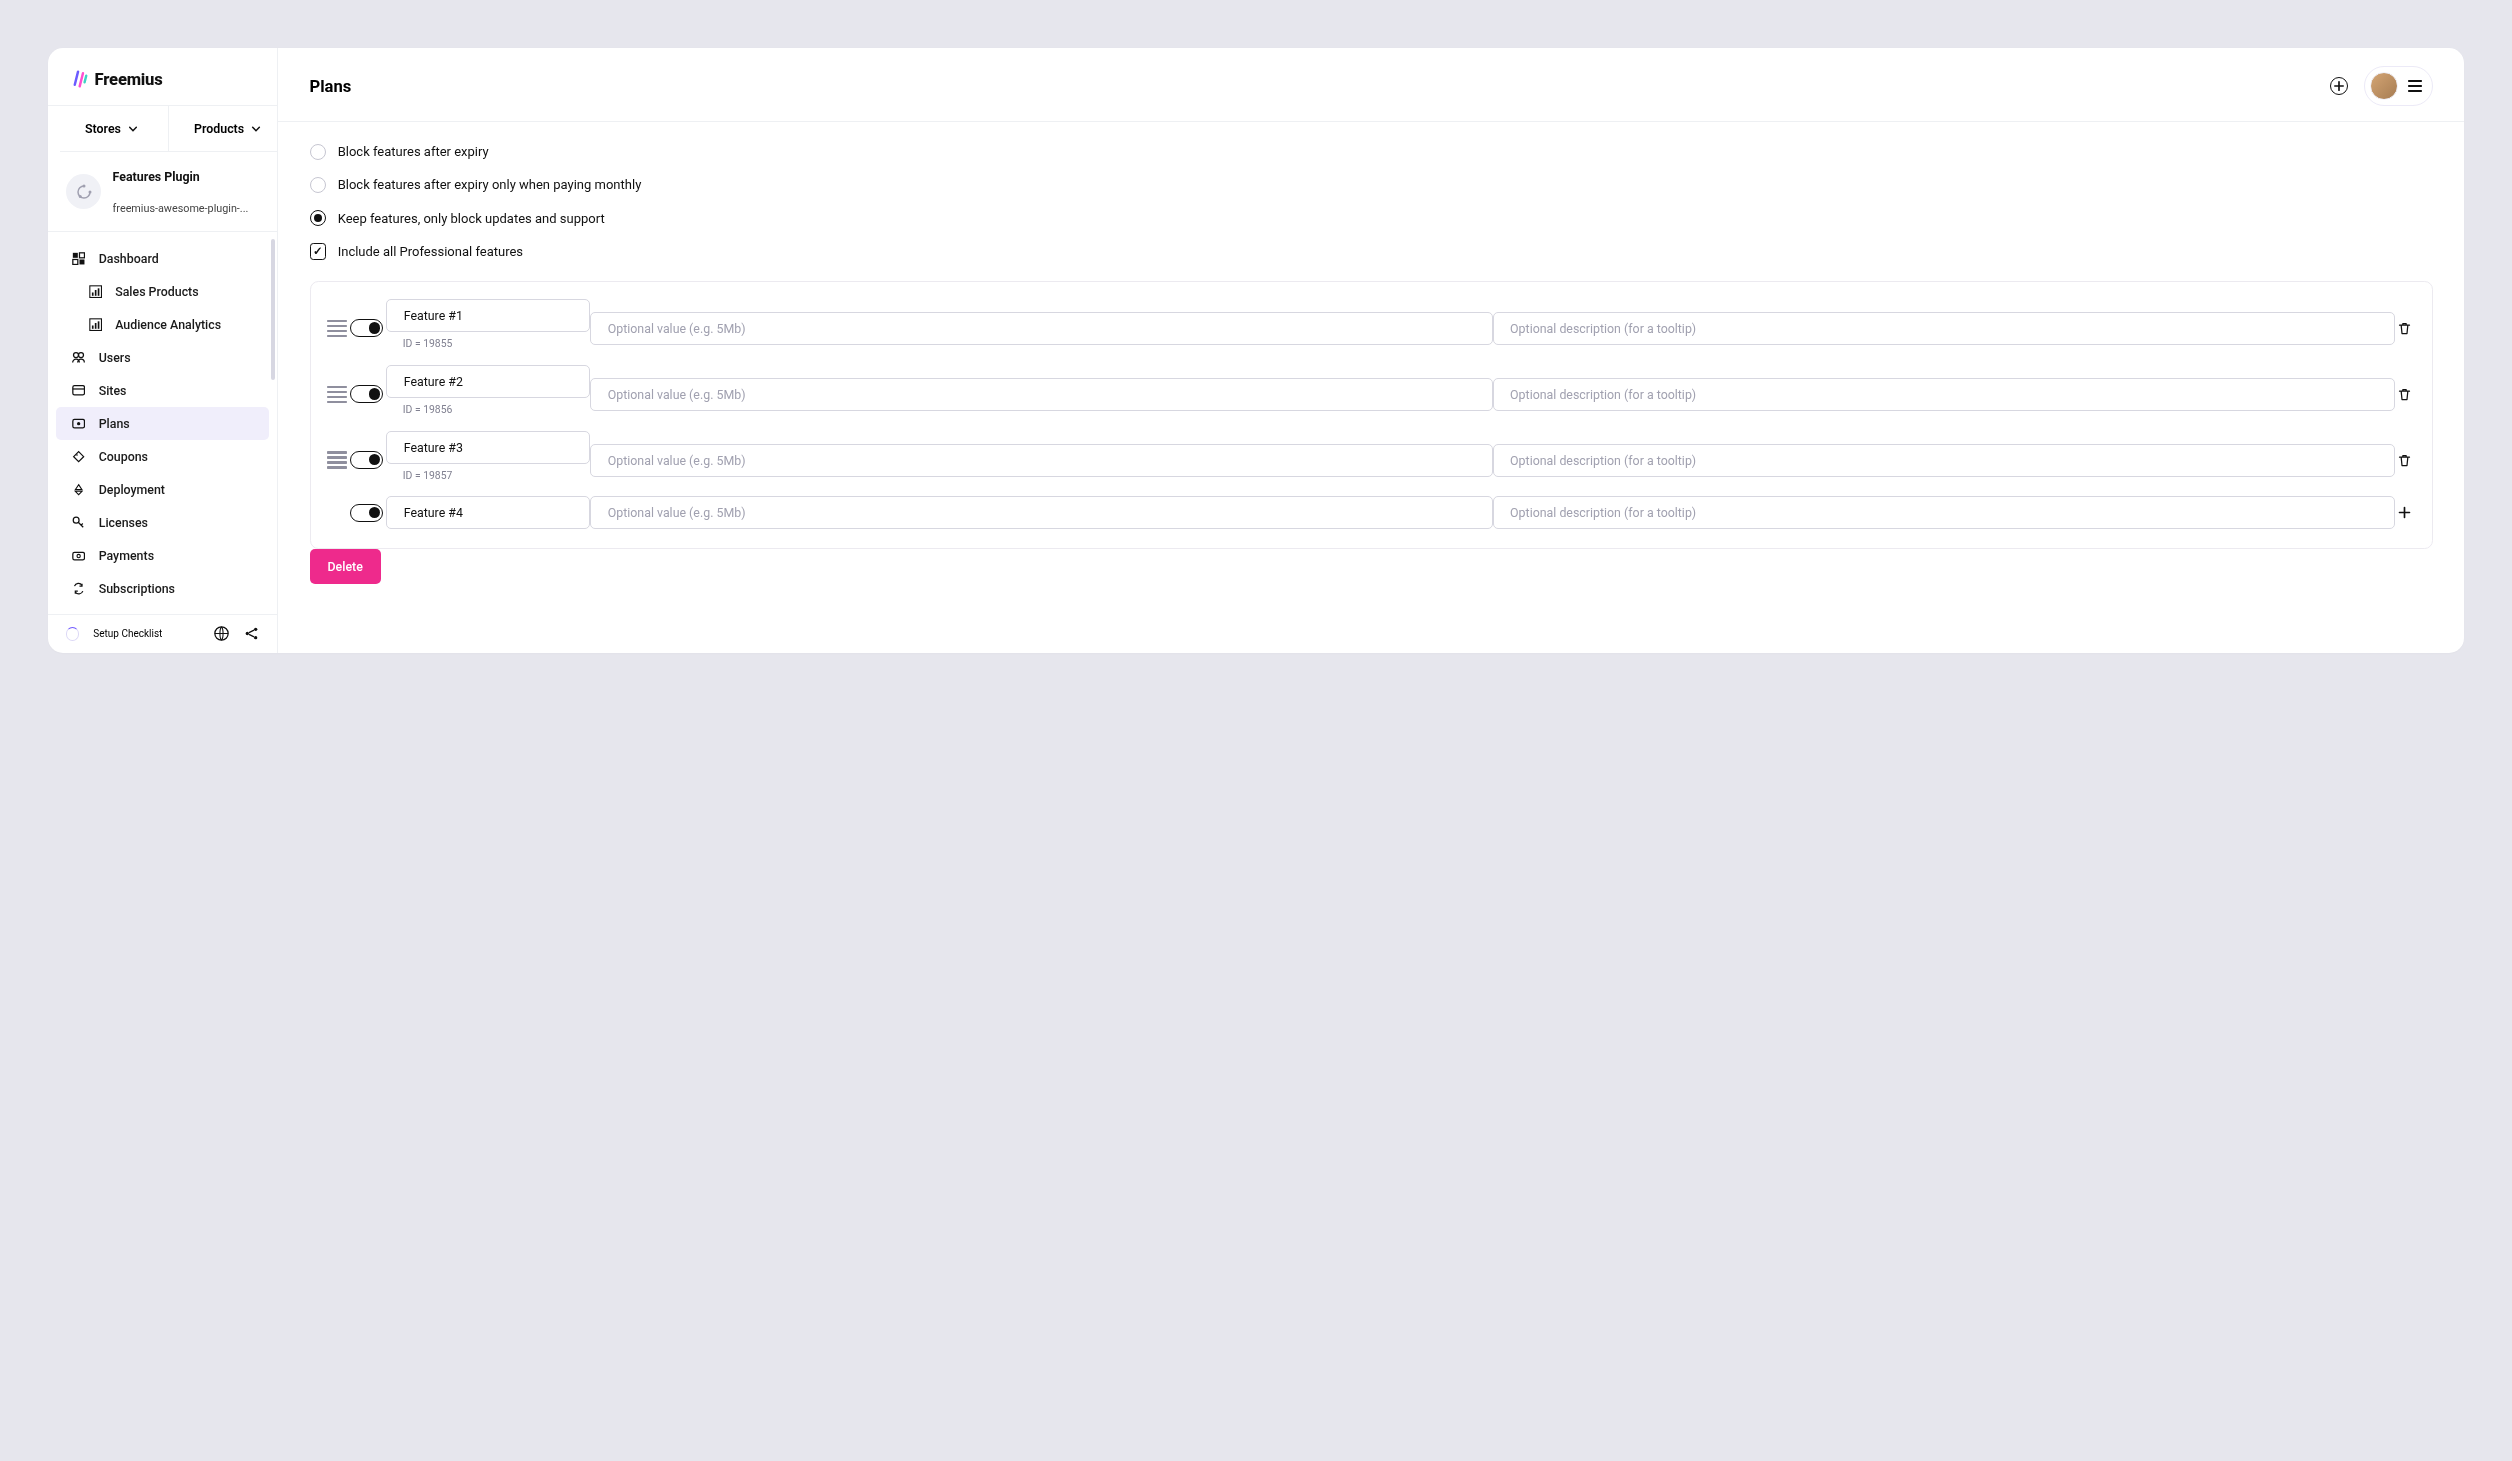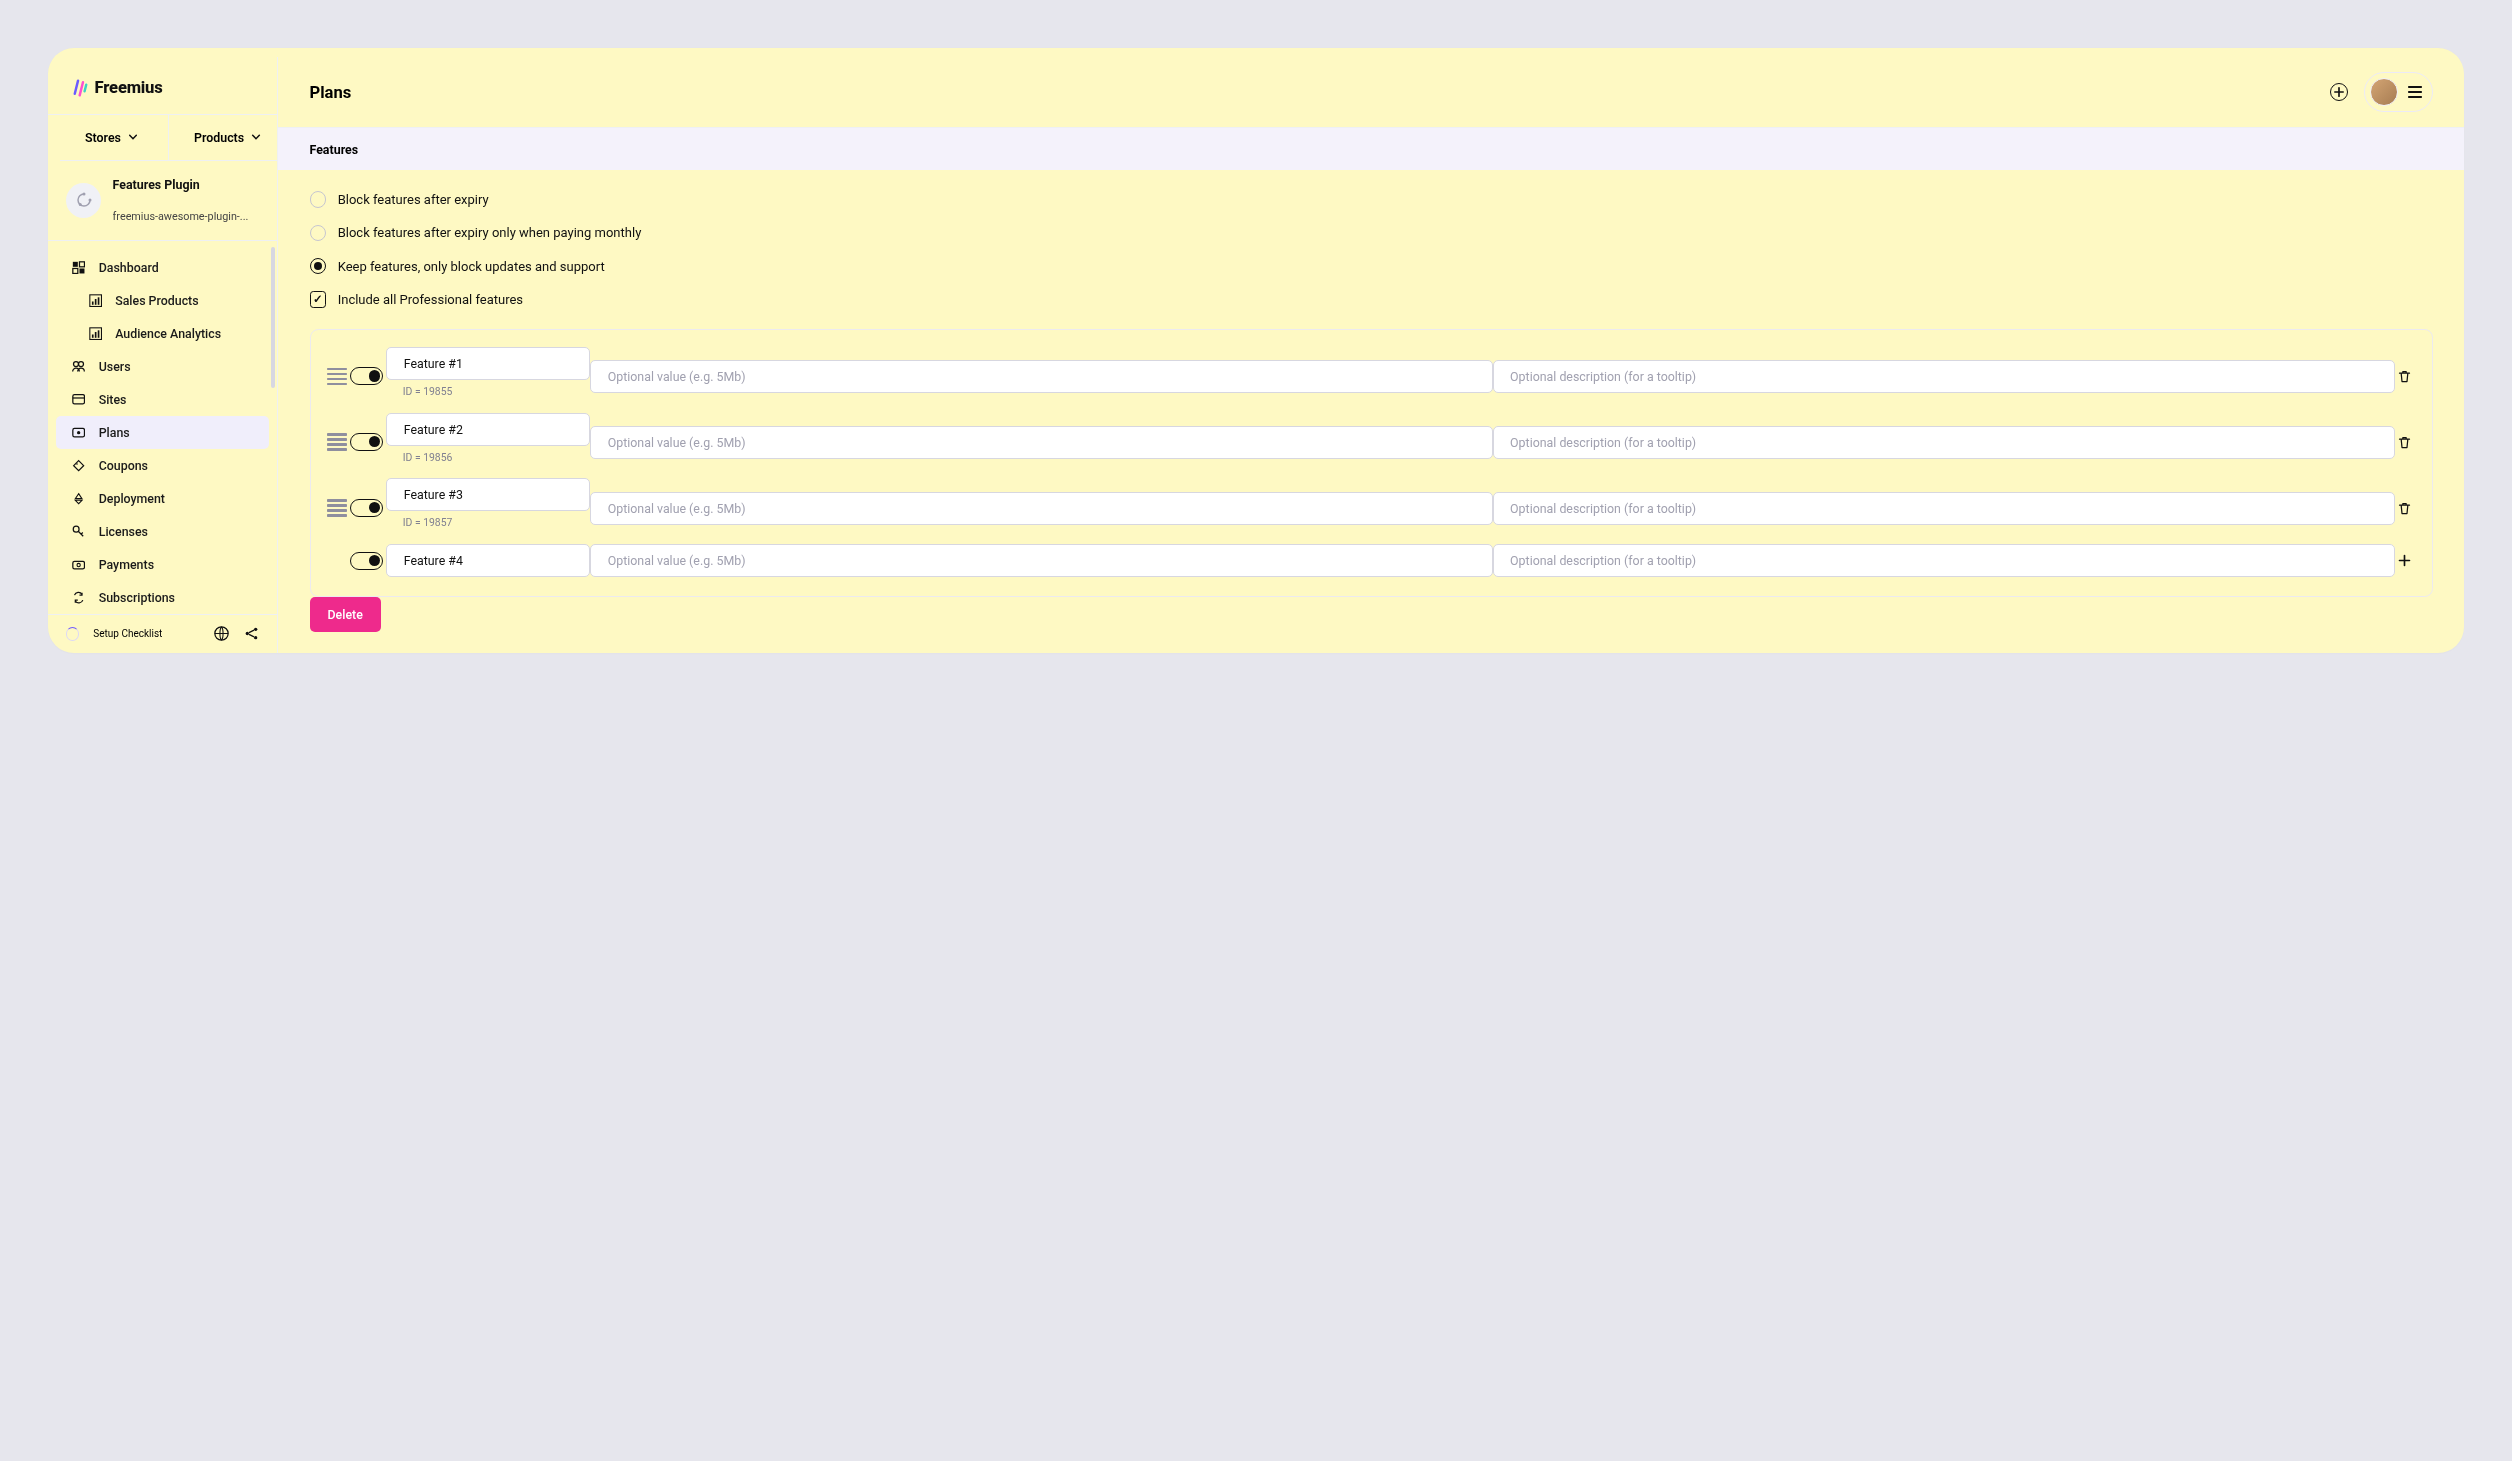--- a/index.html
+++ b/index.html
@@ -1,17 +1,17 @@
 <!DOCTYPE html>
 <html style="font-size:13.3px"><head>
 <meta charset="utf-8">
 <style>
 * { box-sizing: border-box; margin: 0; padding: 0; font-family: -apple-system, BlinkMacSystemFont, "Segoe UI", Roboto, Helvetica, Arial, sans-serif; }
 body { background: #e6e6ed; padding: 48px; }
-.app-window { background: #fef9c3; border-radius: 26px; width: 100%; height: 605px; display: flex; overflow: hidden; box-shadow: 0 0.8px 1.7px rgba(0,0,0,0.02); align-items: flex-end; }
+.app-window { background: #ffffff; border-radius: 15px; width: 100%; height: 605px; display: flex; overflow: hidden; box-shadow: 0 0.8px 1.7px rgba(0,0,0,0.02); }
 .sidebar { width: 230px; border-right: 0.8px solid #eef0f3; display: flex; flex-direction: column; }
 .logo-row { padding: 21.5px 25px 16.6px; border-bottom: 0.8px solid #eef0f3; display: flex; align-items: center; gap: 6.6px; }
 .logo-mark { width: 15px; height: 18px; }
 .logo-text { font-weight: 800; font-size: 16.6px; color: #111; letter-spacing: -0.2px; }
 .selectors { display: flex; border-bottom: 0.8px solid #eef0f3; margin-left: 12px; }
 .selector { flex: 1; padding: 15px 0 15px 25px; font-size: 12.4px; font-weight: 600; display: flex; align-items: center; gap: 6.6px; cursor: pointer; }
 .selector:first-child { border-right: 0.8px solid #eef0f3; }
 .chev { width: 10px; height: 10px; }
 .product-row { padding: 16.6px 18px; display: flex; gap: 11.6px; align-items: center; border-bottom: 0.8px solid #eef0f3; }
 .product-icon { width: 35px; height: 35px; border-radius: 50%; background: #f0f1f6; display: flex; align-items: center; justify-content: center; }
@@ -236,21 +236,20 @@
         <div class="avatar-group">
           <div class="avatar"></div>
           <div class="hamburger">
               <span></span>
               <span></span>
               <span></span>
             </div>
         </div>
       </div>
     </div>
-    <div class="section-header">Features</div>
     <div class="content">
       <div class="radio-opt">
         <div class="radio"></div>
         <span class="opt-label">Block features after expiry</span>
       </div>
       <div class="radio-opt">
         <div class="radio"></div>
         <span class="opt-label">Block features after expiry only when paying monthly</span>
       </div>
       <div class="radio-opt">

